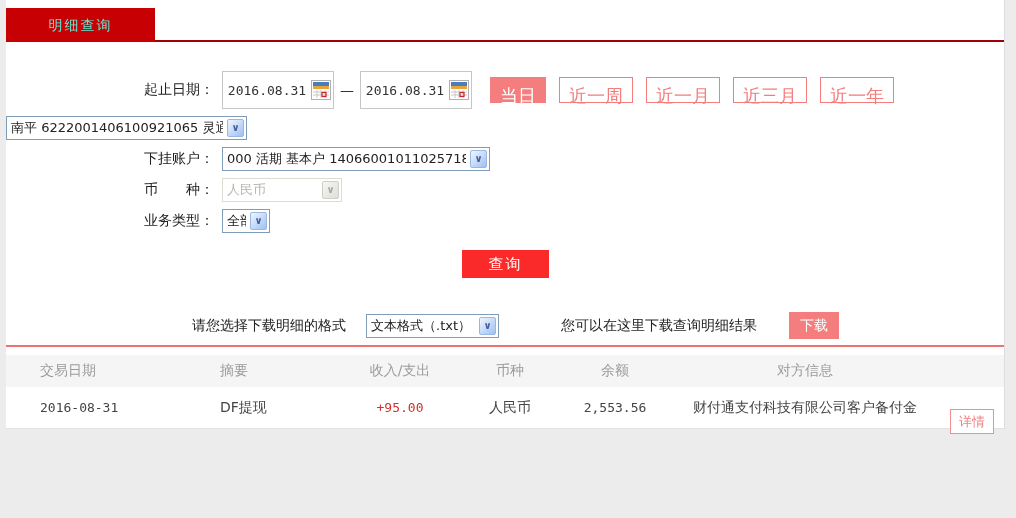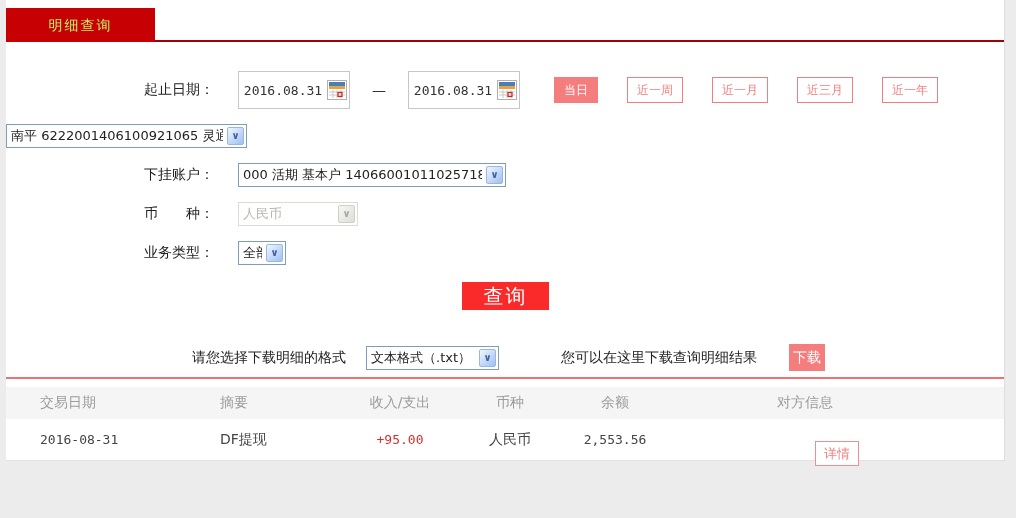--- a/index.html
+++ b/index.html
@@ -13,36 +13,36 @@
   .main {
     position:absolute; left:6px; top:0;
     width:999px; background:#fff;
     border-right:1px solid #ddd;
   }
   
   .tabs { height:42px; border-bottom:2px solid #a00008; position:relative; background:#fff; }
   .tab {
     position:absolute; left:0; top:8px;
     width:149px; height:34px;
-    background:#c70004; color:#bef264;
+    background:#c70004; color:#5eead4;
     font-size:14px; line-height:34px; text-align:center;
     letter-spacing:2px; cursor:pointer;
   }
   
   .form-area { padding-top:29px; }
-  .form-row { display:flex; align-items:center; margin-bottom:15px; font-size:14px; color:#222;gap:16px; }
+  .form-row { display:flex; align-items:center; margin-bottom:7px; font-size:14px; color:#222; }
   .form-label { width:208px; text-align:right; margin-right:8px; flex:none; }
   .date-box {
     width:112px; height:38px; border:1px solid #c6c6c6;
     display:flex; align-items:center; background:#fff; cursor:text;
   }
   .date-text { flex:1; text-align:center; font-family:"DejaVu Sans Mono", monospace; font-size:13px; color:#333; }
   .cal { width:20px; height:20px; margin-right:2px; flex:none; cursor:pointer; }
   .dash { margin:0 6px; color:#333; width:14px; text-align:center; }
-  .btn { height:26px; line-height:24px; padding:0 9px; font-size:12px; display:inline-block; text-align:center; cursor:pointer; white-space:nowrap; }
+  .btn { height:26px; line-height:24px; padding:6px 9px; font-size:18px; display:inline-block; text-align:center; cursor:pointer; white-space:nowrap; }
   .btn-fill { background:#f47d7d; color:#fff; border:1px solid #f47d7d; }
   .btn-line { background:#fff; color:#f47d7d; border:1px solid #f47d7d; }
   .ml18 { margin-left:18px; } .ml13 { margin-left:13px; }
   
   .sel {
     height:24px; border:1px solid #7f9db9; background:#fff;
     display:flex; align-items:center; font-size:13px; color:#222;
     padding-left:4px; cursor:pointer; white-space:nowrap;
   }
   .sel .txt { flex:1; overflow:hidden; }
@@ -52,26 +52,26 @@
     background:linear-gradient(135deg,#f2f7fe 0%,#c3d8f8 55%,#9fc0ef 100%);
     color:#41609c; font-size:10px; font-weight:bold; line-height:16px; text-align:center;
   }
   .sel.disabled { border-color:#dcdcd2; color:#b6b6ae; cursor:default; }
   .sel.disabled .sel-arrow { border-color:#cfcfc6; background:linear-gradient(135deg,#f6f6f2,#dededa); color:#a9a9a1; }
   .w241{width:241px;} .w268{width:268px;} .w120{width:120px;} .w48{width:48px;} .w133{width:133px; margin-left:20px;}
   
   .query-row { margin-top:17px; padding-left:456px; }
   .query-btn {
     width:87px; height:28px; background:#fa2a2a; color:#fff;
-    border:none; font-size:20px; cursor:pointer; font-family:inherit; letter-spacing:2px;
+    border:none; font-size:15px; cursor:pointer; font-family:inherit; letter-spacing:2px;
   }
   
   .download-row { margin-top:34px; display:flex; align-items:center; padding-left:186px; font-size:14px; color:#222; }
   .dl-hint { margin-left:62px; }
-  .dl-btn { margin-left:32px; background:#f47d7d; color:#fff; padding:0 4px; height:27px; line-height:27px; font-size:14px; cursor:pointer; }
+  .dl-btn { margin-left:32px; background:#f47d7d; color:#fff; padding:0 11px; height:27px; line-height:27px; font-size:14px; cursor:pointer; }
   .divider { height:2px; background:#ee7272; margin-top:6px; }
   
   .thead { margin-top:8px; height:32px; background:#f5f5f5; display:flex; align-items:center; font-size:14px; color:#9b9b9b; }
   .trow { height:42px; display:flex; align-items:center; font-size:14px; color:#444; border-bottom:1px solid #e2e2e2; background:#fff; }
   .c1{width:186px; padding-left:34px;}
   .c2{width:148px; padding-left:28px;}
   .c3{width:120px; text-align:center;}
   .c4{width:100px; text-align:center;}
   .c5{width:110px; text-align:center;}
   .c6{width:270px; text-align:center;}
@@ -192,18 +192,19 @@
     <span class="c6">对方信息</span>
     <span class="c7"></span>
   </div>
 
   <div class="trow">
     <span class="c1 num">2016-08-31</span>
     <span class="c2">DF提现</span>
     <span class="c3 num amount">+95.00</span>
     <span class="c4">人民币</span>
     <span class="c5 num">2,553.56</span>
+    <span class="c6">财付通支付科技有限公司客户备付金</span>
     <span class="c7">
       <span class="detail-btn">详情</span>
     </span>
   </div>
 
 </div>
 
 </body></html>

